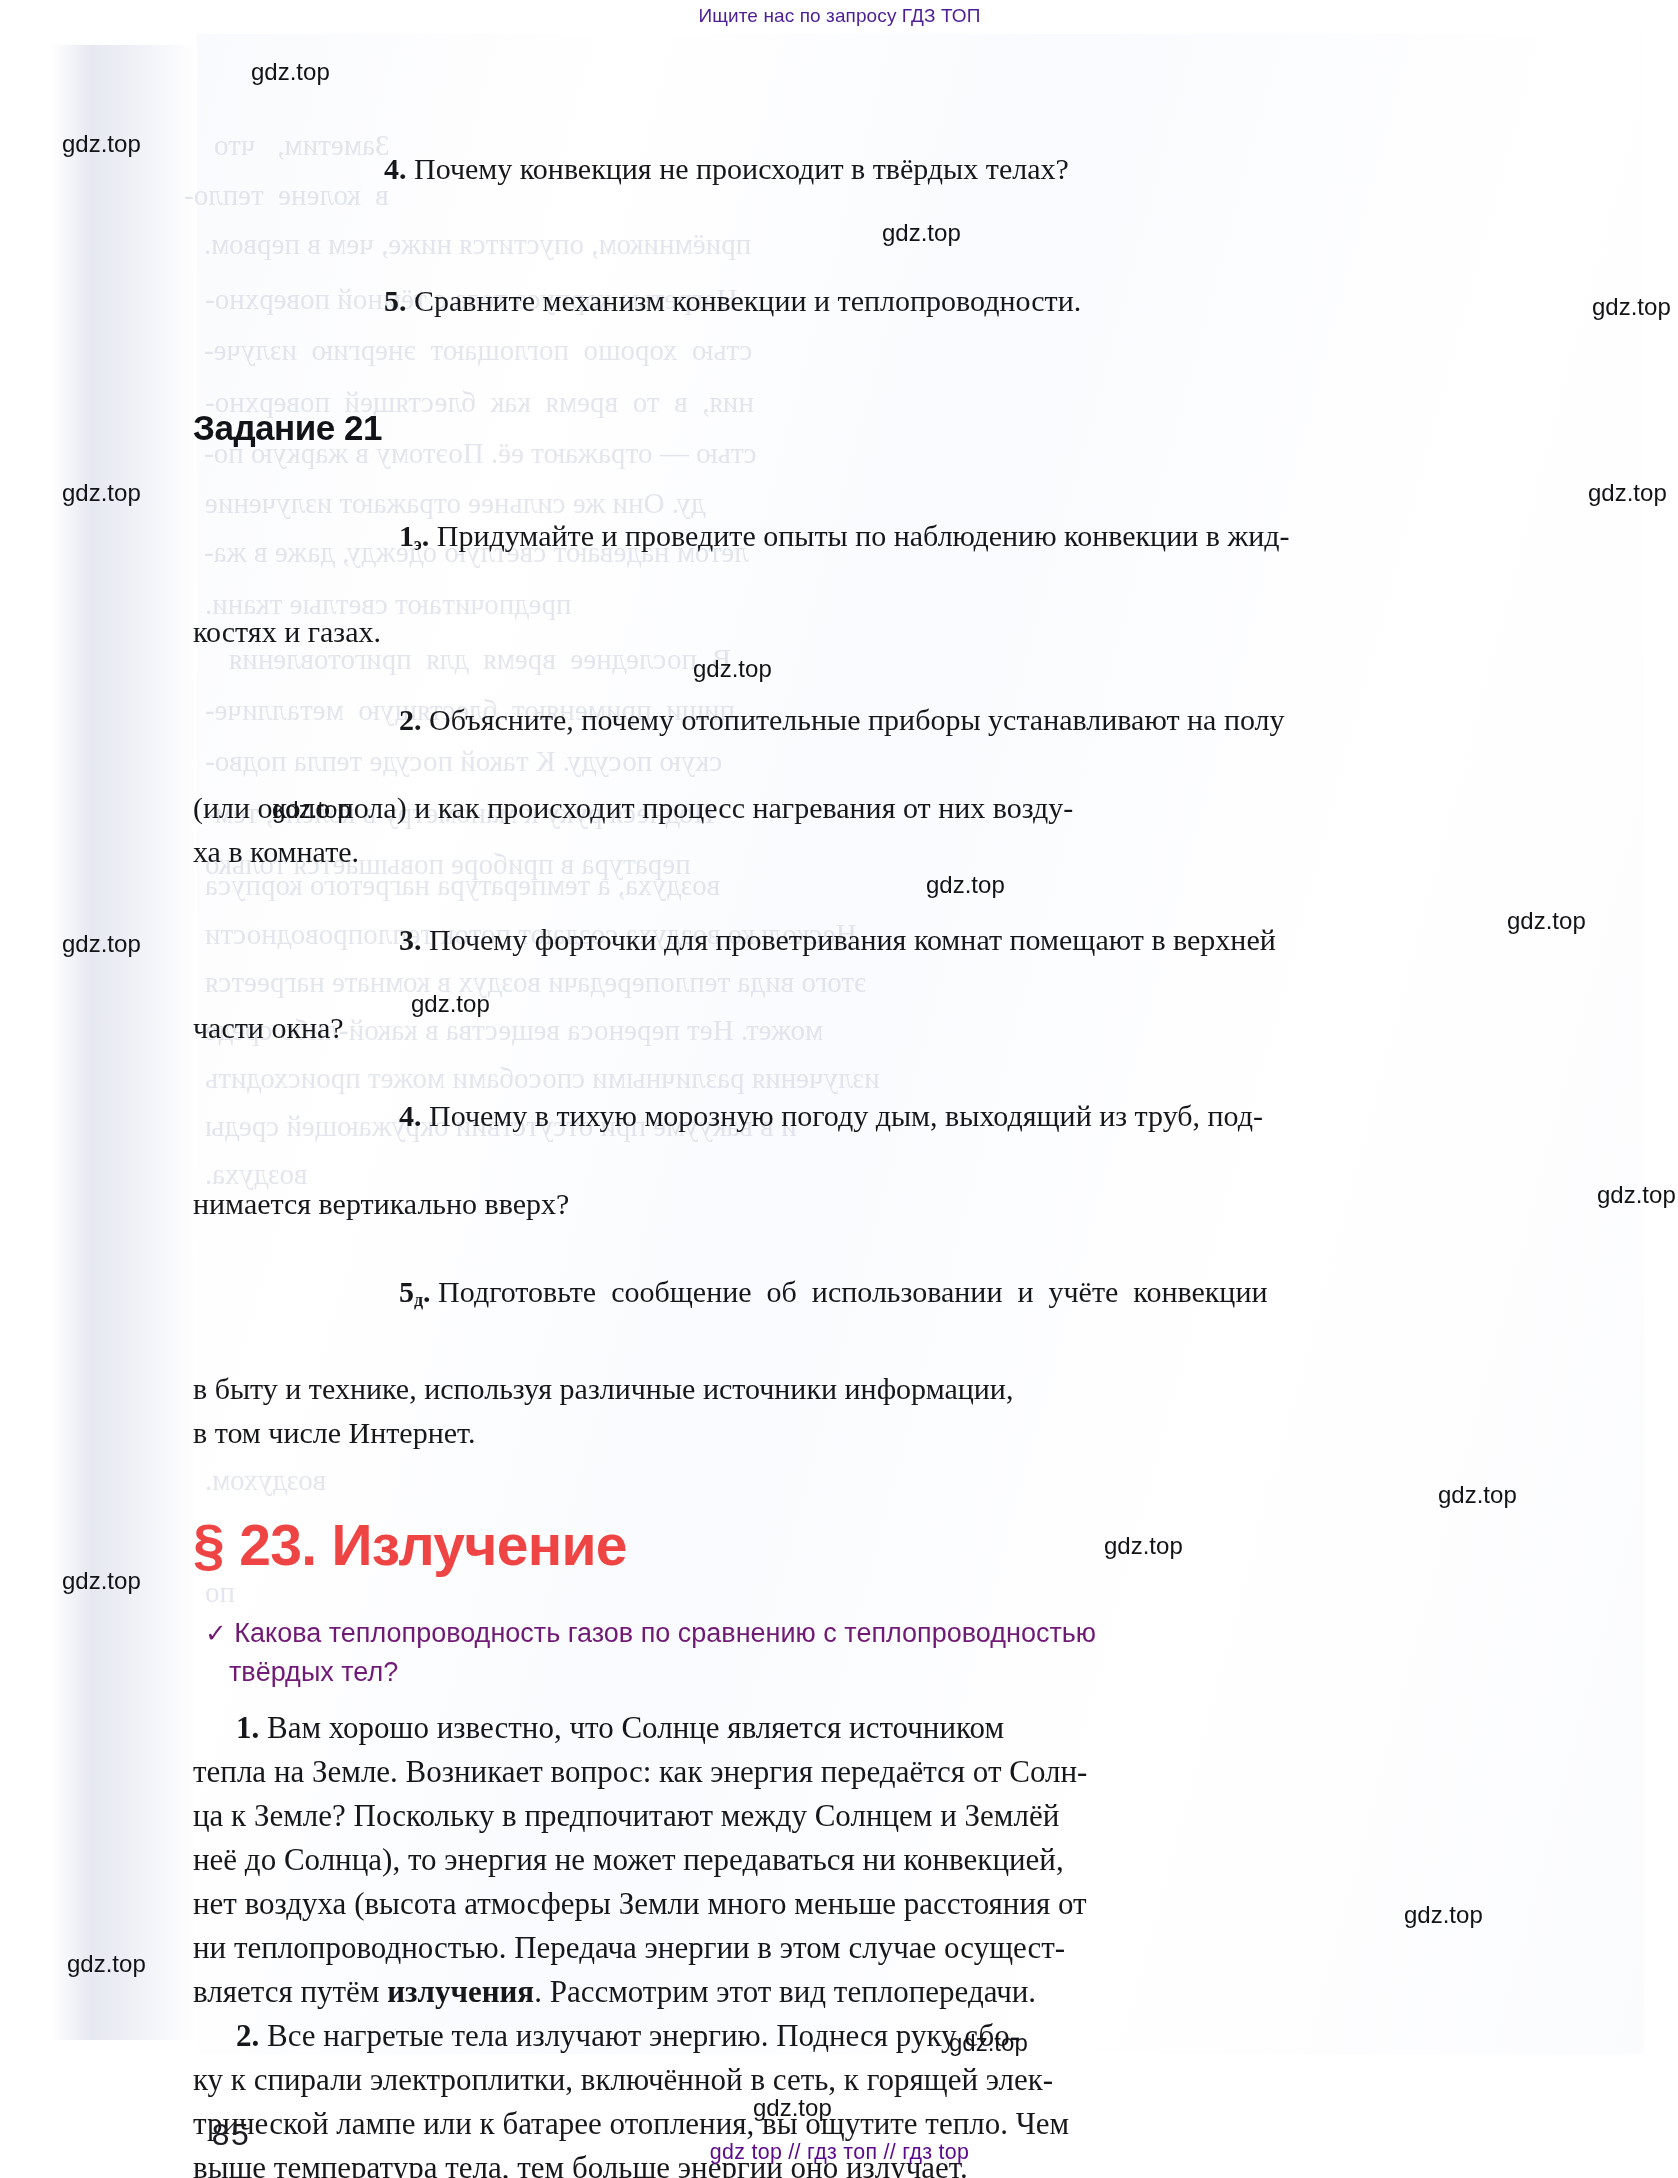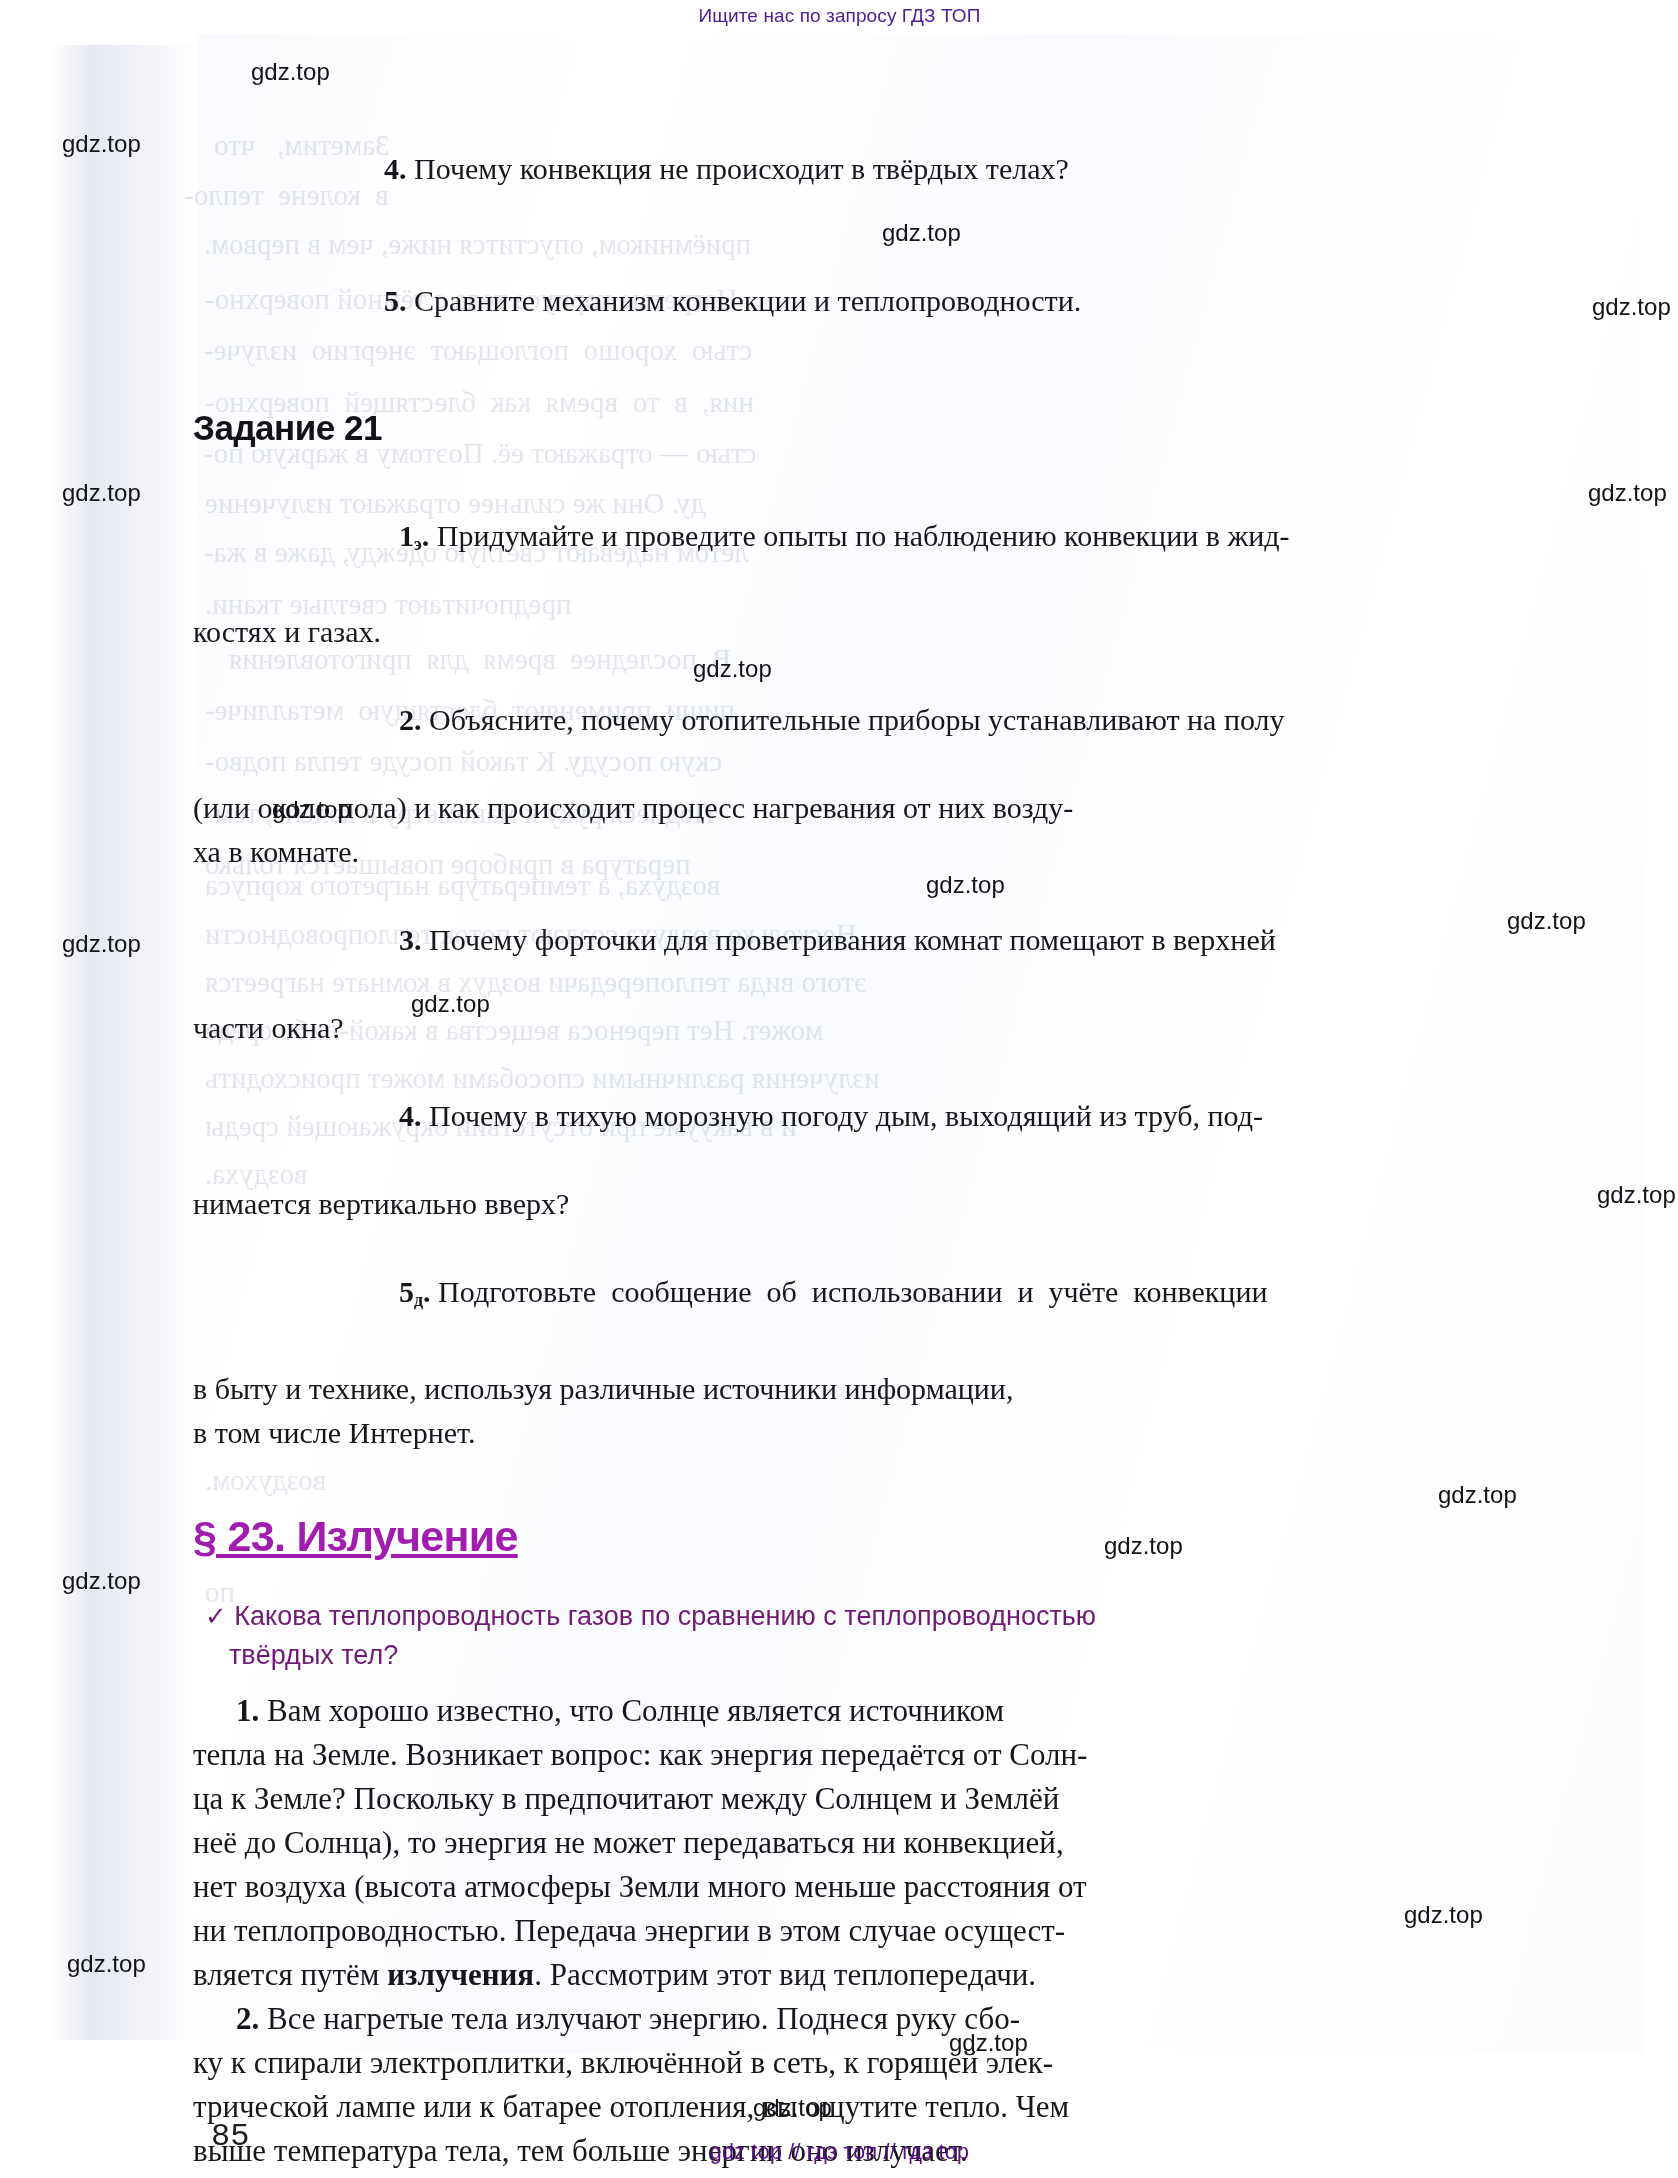--- a/index.html
+++ b/index.html
@@ -99,25 +99,24 @@
   .h-task {
     font-family: "Liberation Sans", "DejaVu Sans", sans-serif;
     font-size: 35px;
     font-weight: bold;
     color: #111318;
     letter-spacing: -0.5px;
   }
   
   .h-sec {
     font-family: "Liberation Sans", "DejaVu Sans", sans-serif;
-    font-size: 43px;
+    font-size: 57px;
     font-weight: bold;
-    color: #a21caf;
+    color: #ef4444;
     letter-spacing: -0.7px;
-    text-decoration: underline;
   }
   
   .q-line {
     font-family: "Liberation Sans", "DejaVu Sans", sans-serif;
     font-size: 27px;
     line-height: 39px;
     color: #701a75;
     white-space: pre;
   }
   .tick {

